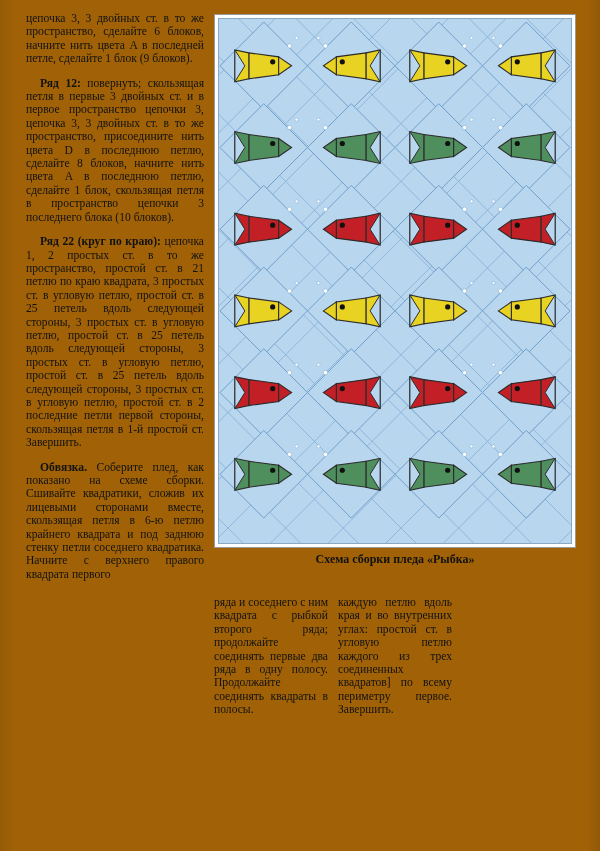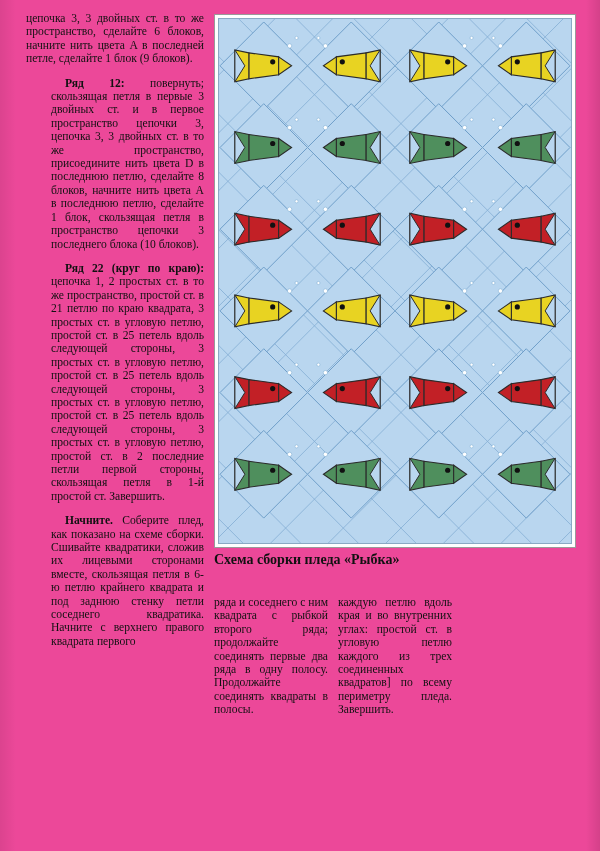--- a/index.html
+++ b/index.html
@@ -5,36 +5,36 @@
   * { box-sizing: border-box; }
   html, body {
     margin: 0; padding: 0;
     width: 600px; height: 851px;
     background: #fdfdfb;
     font-family: "Liberation Serif", serif;
   }
   .page {
     position: relative;
     width: 600px; height: 851px;
-    background: #ec4899;
+    background: #a16207;
     overflow: hidden;
   }
   
   .col-left {
     position: absolute;
     left: 26px; top: 12px;
     width: 178px;
     font-size: 11.6px;
     line-height: 13.4px;
     text-align: justify;
     color: #111;
     hyphens: manual;
   }
   .col-left p { margin: 0 0 0 0; text-indent: 0; }
-  .col-left p.ind { text-indent: 14px; margin-left: 25px; }
+  .col-left p.ind { text-indent: 14px; }
   .col-left p.sp { margin-top: 11px; }
   .b { font-weight: bold; }
   
   .diagram-wrap {
     position: absolute;
     left: 214px; top: 14px;
     width: 362px; height: 534px;
     border: 1px solid #9a9a9a;
     background: #ffffff;
     padding: 3px;
@@ -42,23 +42,23 @@
   .diagram-inner {
     width: 100%; height: 100%;
     position: relative;
     overflow: hidden;
     background: #fff;
   }
   .diagram-caption {
     position: absolute;
     left: 214px; top: 552px;
     width: 362px;
-    text-align: left;
+    text-align: center;
     font-weight: bold;
-    font-size: 14px;
+    font-size: 12px;
     color: #111;
   }
   
   .bottom {
     position: absolute;
     left: 214px; top: 596px;
     width: 362px;
     display: flex;
     gap: 10px;
   }
@@ -92,21 +92,21 @@
 
 <div class="page">
 
   <div class="edge-left"></div>
   <div class="edge"></div>
 
   <div class="col-left">
     <p><span>цепочка 3, 3 двойных ст. в то же пространство, сделайте 6 блоков, начните нить цвета A в последней петле, сделайте 1 блок (9 блоков).</span></p>
     <p class="ind sp"><span class="b">Ряд 12:</span><span> повернуть; скользящая петля в первые 3 двойных ст. и в первое пространство цепочки 3, цепочка 3, 3 двойных ст. в то же пространство, присоедините нить цвета D в последнюю петлю, сделайте 8 блоков, начните нить цвета A в последнюю петлю, сделайте 1 блок, скользящая петля в пространство цепочки 3 последнего блока (10 блоков).</span></p>
     <p class="ind sp"><span class="b">Ряд 22 (круг по краю):</span><span> цепочка 1, 2 простых ст. в то же пространство, простой ст. в 21 петлю по краю квадрата, 3 простых ст. в угловую петлю, простой ст. в 25 петель вдоль следующей стороны, 3 простых ст. в угловую петлю, простой ст. в 25 петель вдоль следующей стороны, 3 простых ст. в угловую петлю, простой ст. в 25 петель вдоль следующей стороны, 3 простых ст. в угловую петлю, простой ст. в 2 последние петли первой стороны, скользящая петля в 1-й простой ст. Завершить.</span></p>
-    <p class="ind sp"><span class="b">Начните.</span><span> Соберите плед, как показано на схеме сборки. Сшивайте квадратики, сложив их лицевыми сторонами вместе, скользящая петля в 6-ю петлю крайнего квадрата и под заднюю стенку петли соседнего квадратика. Начните с верхнего правого квадрата первого</span></p>
+    <p class="ind sp"><span class="b">Обвязка.</span><span> Соберите плед, как показано на схеме сборки. Сшивайте квадратики, сложив их лицевыми сторонами вместе, скользящая петля в 6-ю петлю крайнего квадрата и под заднюю стенку петли соседнего квадратика. Начните с верхнего правого квадрата первого</span></p>
   </div>
 
   <div class="diagram-wrap">
     <div class="diagram-inner">
       <svg id="fish-svg" width="100%" height="100%" viewBox="0 0 356 528" preserveAspectRatio="none">
           <rect x="0" y="0" width="356" height="528" fill="#b9d6ef"></rect>
           <g>
             <g stroke="#7ba7cf" stroke-width="0.8" fill="none" opacity="0.85">
               <line x1="-696" y1="-20" x2="-96" y2="580"></line>
               <line x1="-696" y1="580" x2="-96" y2="-20"></line>
@@ -404,18 +404,18 @@
         </svg>
     </div>
   </div>
   <div class="diagram-caption">Схема сборки пледа «Рыбка»</div>
 
   <div class="bottom">
     <div class="bcol">
       <p><span>ряда и соседнего с ним квадрата с рыбкой второго ряда; продолжайте соединять первые два ряда в одну полосу. Продолжайте соединять квадраты в полосы.</span></p>
     </div>
     <div class="bcol">
-      <p><span>каждую петлю вдоль края и во внутренних углах: простой ст. в угловую петлю каждого из трех соединенных квадратов] по всему периметру пледа. Завершить.</span></p>
+      <p><span>каждую петлю вдоль края и во внутренних углах: простой ст. в угловую петлю каждого из трех соединенных квадратов] по всему периметру первое. Завершить.</span></p>
     </div>
     <div class="bcol"></div>
   </div>
 
 </div>
 
 </body></html>

